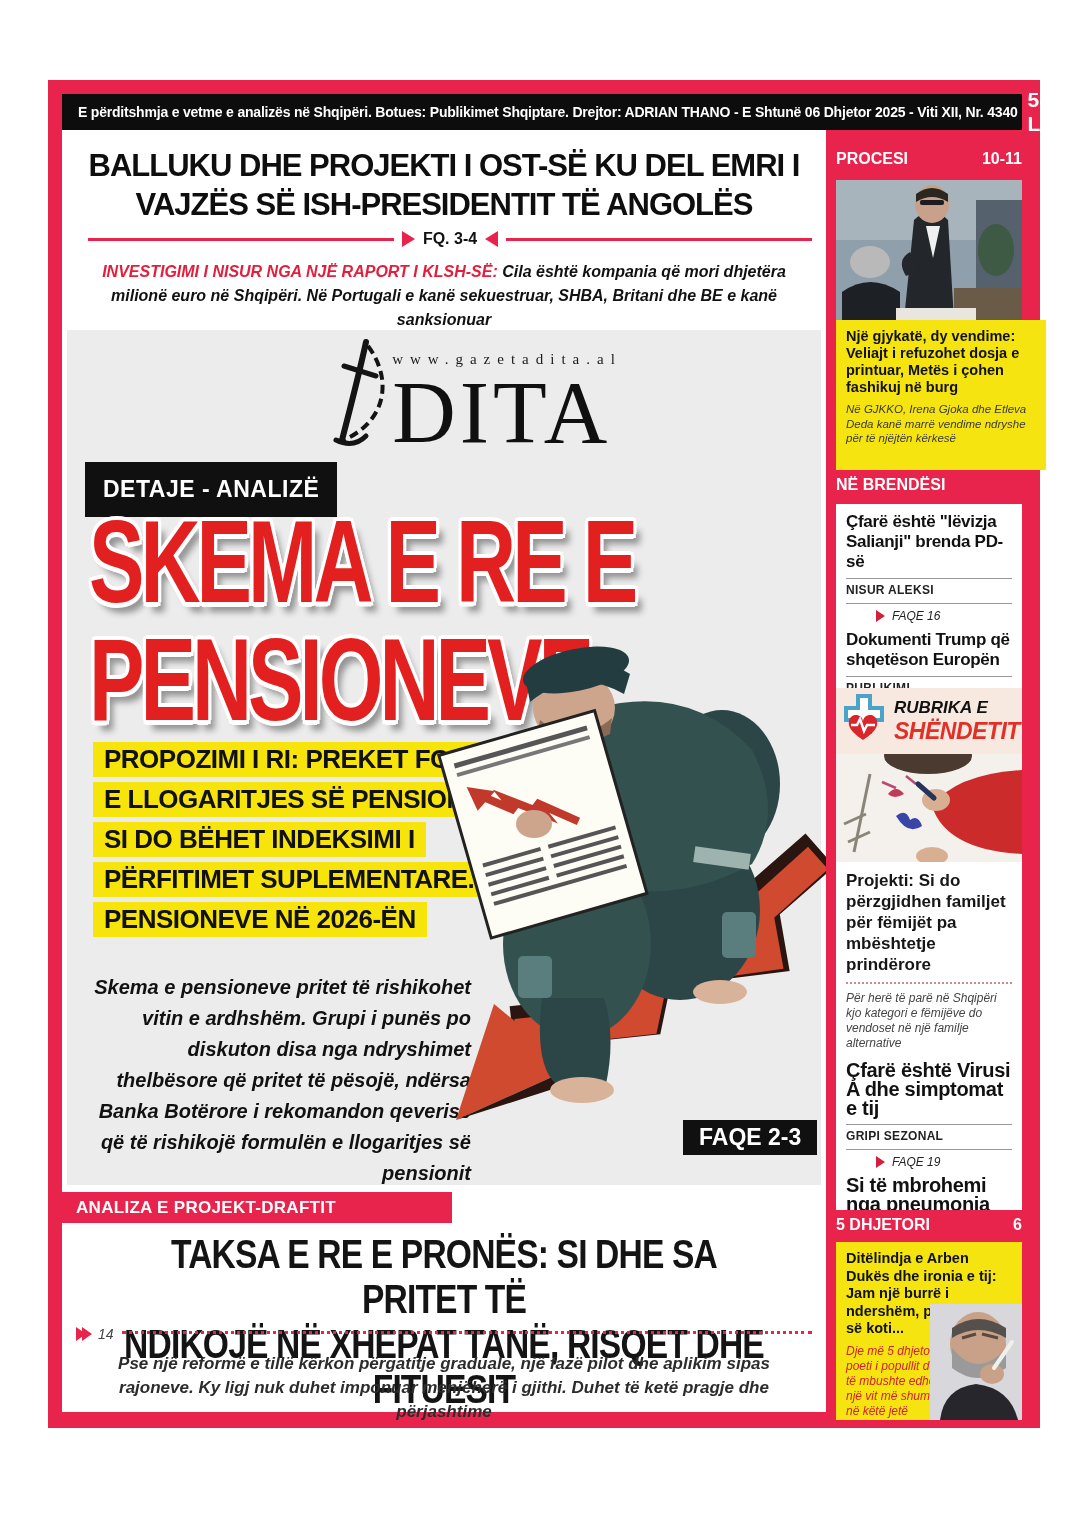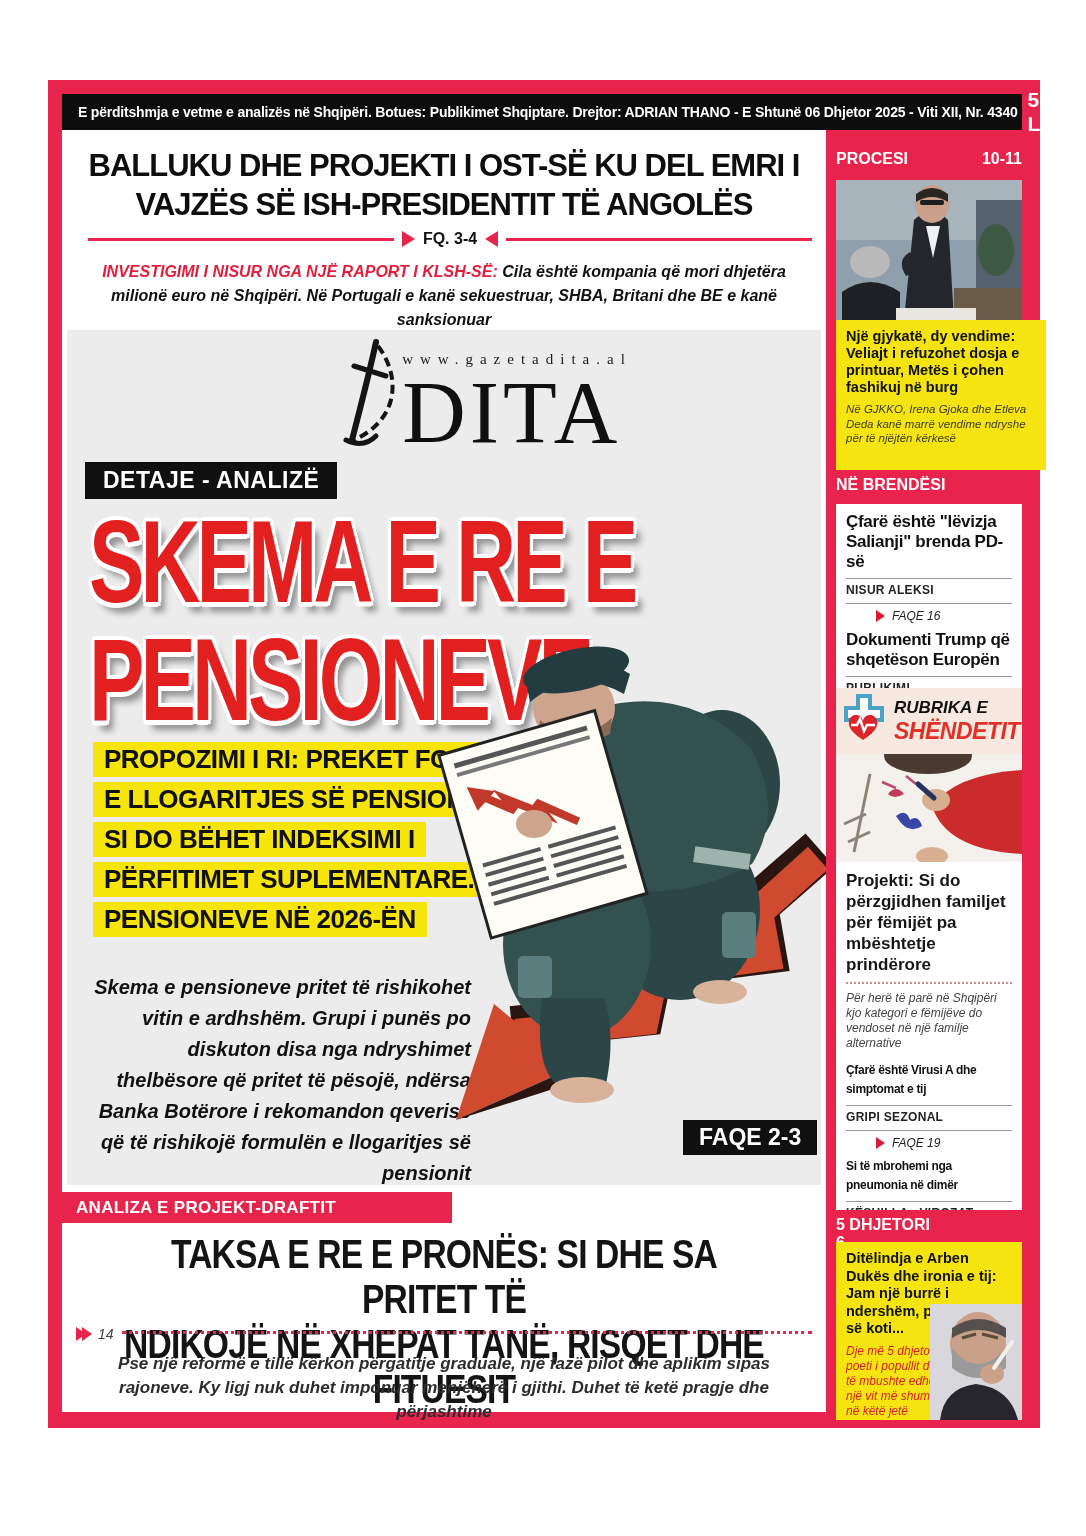--- a/index.html
+++ b/index.html
@@ -20,27 +20,27 @@
   .divider{left:26px;top:100px;width:724px;display:flex;align-items:center;}
   .dline{flex:1;height:3px;background:#e8234c;}
   .tri-r{width:0;height:0;border-left:13px solid #e8234c;border-top:8px solid transparent;border-bottom:8px solid transparent;margin:0 8px;}
   .tri-l{width:0;height:0;border-right:13px solid #e8234c;border-top:8px solid transparent;border-bottom:8px solid transparent;margin:0 8px;}
   .divider-text{font-weight:bold;font-size:16px;color:#111;}
   .kicker{left:37px;top:130px;width:690px;text-align:center;font-style:italic;font-weight:bold;
           font-size:16px;line-height:24px;color:#111;}
   .kicker-label{color:#e31e3c;}
   .graybox{left:5px;top:200px;width:754px;height:855px;background:#ececec;}
   
-  .logo{left:14px;top:6px;width:100%;text-align:center;padding-left:28px;}
+  .logo{left:4px;top:6px;width:100%;text-align:center;padding-left:28px;}
   .logo-inner{display:inline-flex;align-items:flex-end;}
   .logo-texts{display:inline-block;text-align:left;}
   .logo-url{font-family:"Liberation Serif",serif;font-size:15px;letter-spacing:7px;color:#1a1a1a;margin-bottom:2px;}
   .logo-name{font-family:"Liberation Serif",serif;font-size:88px;line-height:86px;letter-spacing:4px;color:#101010;}
   .tag-box{left:18px;top:132px;display:inline-block;background:#101010;color:#fff;font-weight:bold;
-           font-size:23px;padding:5px 18px;letter-spacing:0.5px;}
+           font-size:23px;padding:14px 18px;letter-spacing:0.5px;}
   .big-title{left:22px;top:176px;width:700px;height:260px;}
   .bt{position:absolute;left:0;font-weight:bold;font-size:104px;line-height:100px;letter-spacing:-5px;
       color:#e32020;transform:scale(0.80,1.12);transform-origin:left top;white-space:nowrap;
       text-shadow:-3px -3px 0 #fff,3px -3px 0 #fff,-3px 3px 0 #fff,3px 3px 0 #fff,0 -4px 0 #fff,0 4px 0 #fff,
                   -4px 0 0 #fff,4px 0 0 #fff,8px 9px 7px rgba(40,40,40,0.45);}
   .bt1{top:0;}
   .bt2{top:118px;}
   .highlights{left:26px;top:412px;width:480px;}
   .hl{display:table;background:#f6e40a;color:#111;font-weight:bold;font-size:26px;line-height:29px;
       padding:3px 11px;margin-bottom:5px;letter-spacing:-0.5px;}
@@ -77,24 +77,24 @@
   .s-white2{left:836px;top:688px;width:186px;height:522px;background:#fff;overflow:hidden;}
   .h-header{height:66px;background:#f8e9e0;display:flex;align-items:center;padding:0 6px;}
   .h-labels{margin-left:6px;}
   .h-l1{font-style:italic;font-weight:bold;font-size:17px;color:#111;}
   .h-l2{font-style:italic;font-weight:bold;font-size:23px;color:#e03028;letter-spacing:-0.5px;}
   .h-photo{width:186px;height:108px;overflow:hidden;}
   .h-body{padding:8px 10px;}
   .h-headline{font-weight:bold;font-size:17px;line-height:21px;color:#161616;}
   .dotted{border-top:2px dotted #cc8a8a;margin:7px 0;}
   .h-sub{font-style:italic;font-size:12px;line-height:15px;color:#444;}
-  .s-item2 .s-title{font-size:12px;line-height:19px;}
+  .s-item2 .s-title{font-size:20px;line-height:19px;}
   .s-head2{left:836px;top:150px;}
   .s-head3{left:836px;top:476px;}
-  .s-head4{left:836px;top:1216px;flex-direction:column;}
+  .s-head4{left:836px;top:1216px;}
   .s-yellow2{left:836px;top:1242px;width:186px;height:178px;background:#f6e410;padding:8px 10px;box-sizing:border-box;overflow:hidden;}
   .y2-head{font-weight:bold;font-size:14.5px;line-height:17.5px;color:#111;}
   .y2-sub{font-style:italic;font-size:12px;line-height:15px;color:#d42032;margin-top:6px;width:96px;}
   .y2-photo{position:absolute;right:0;bottom:0;width:92px;height:116px;}
 </style>
 </head>
 <body>
 
 <div class="page">
   <div class="abs frame"></div>

